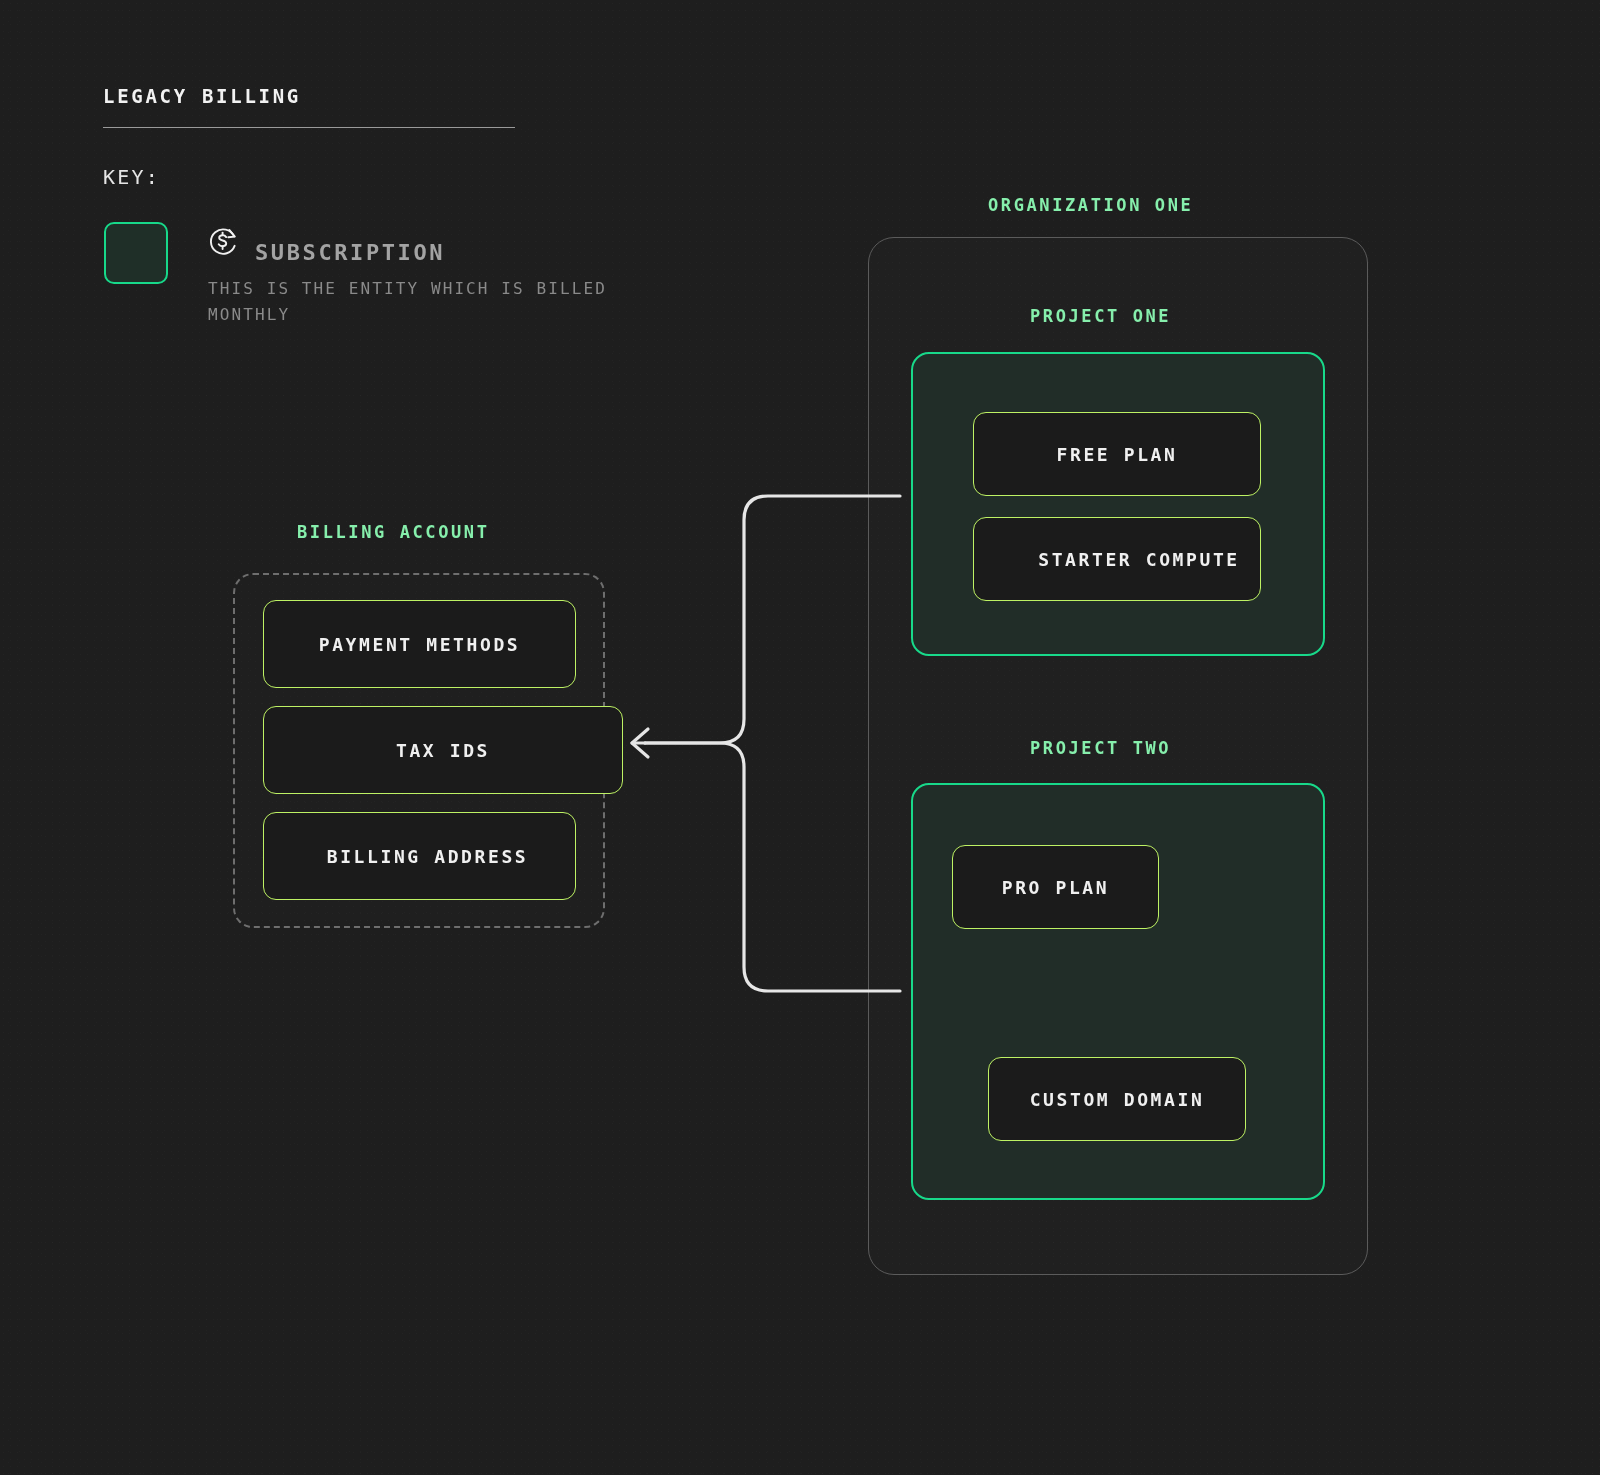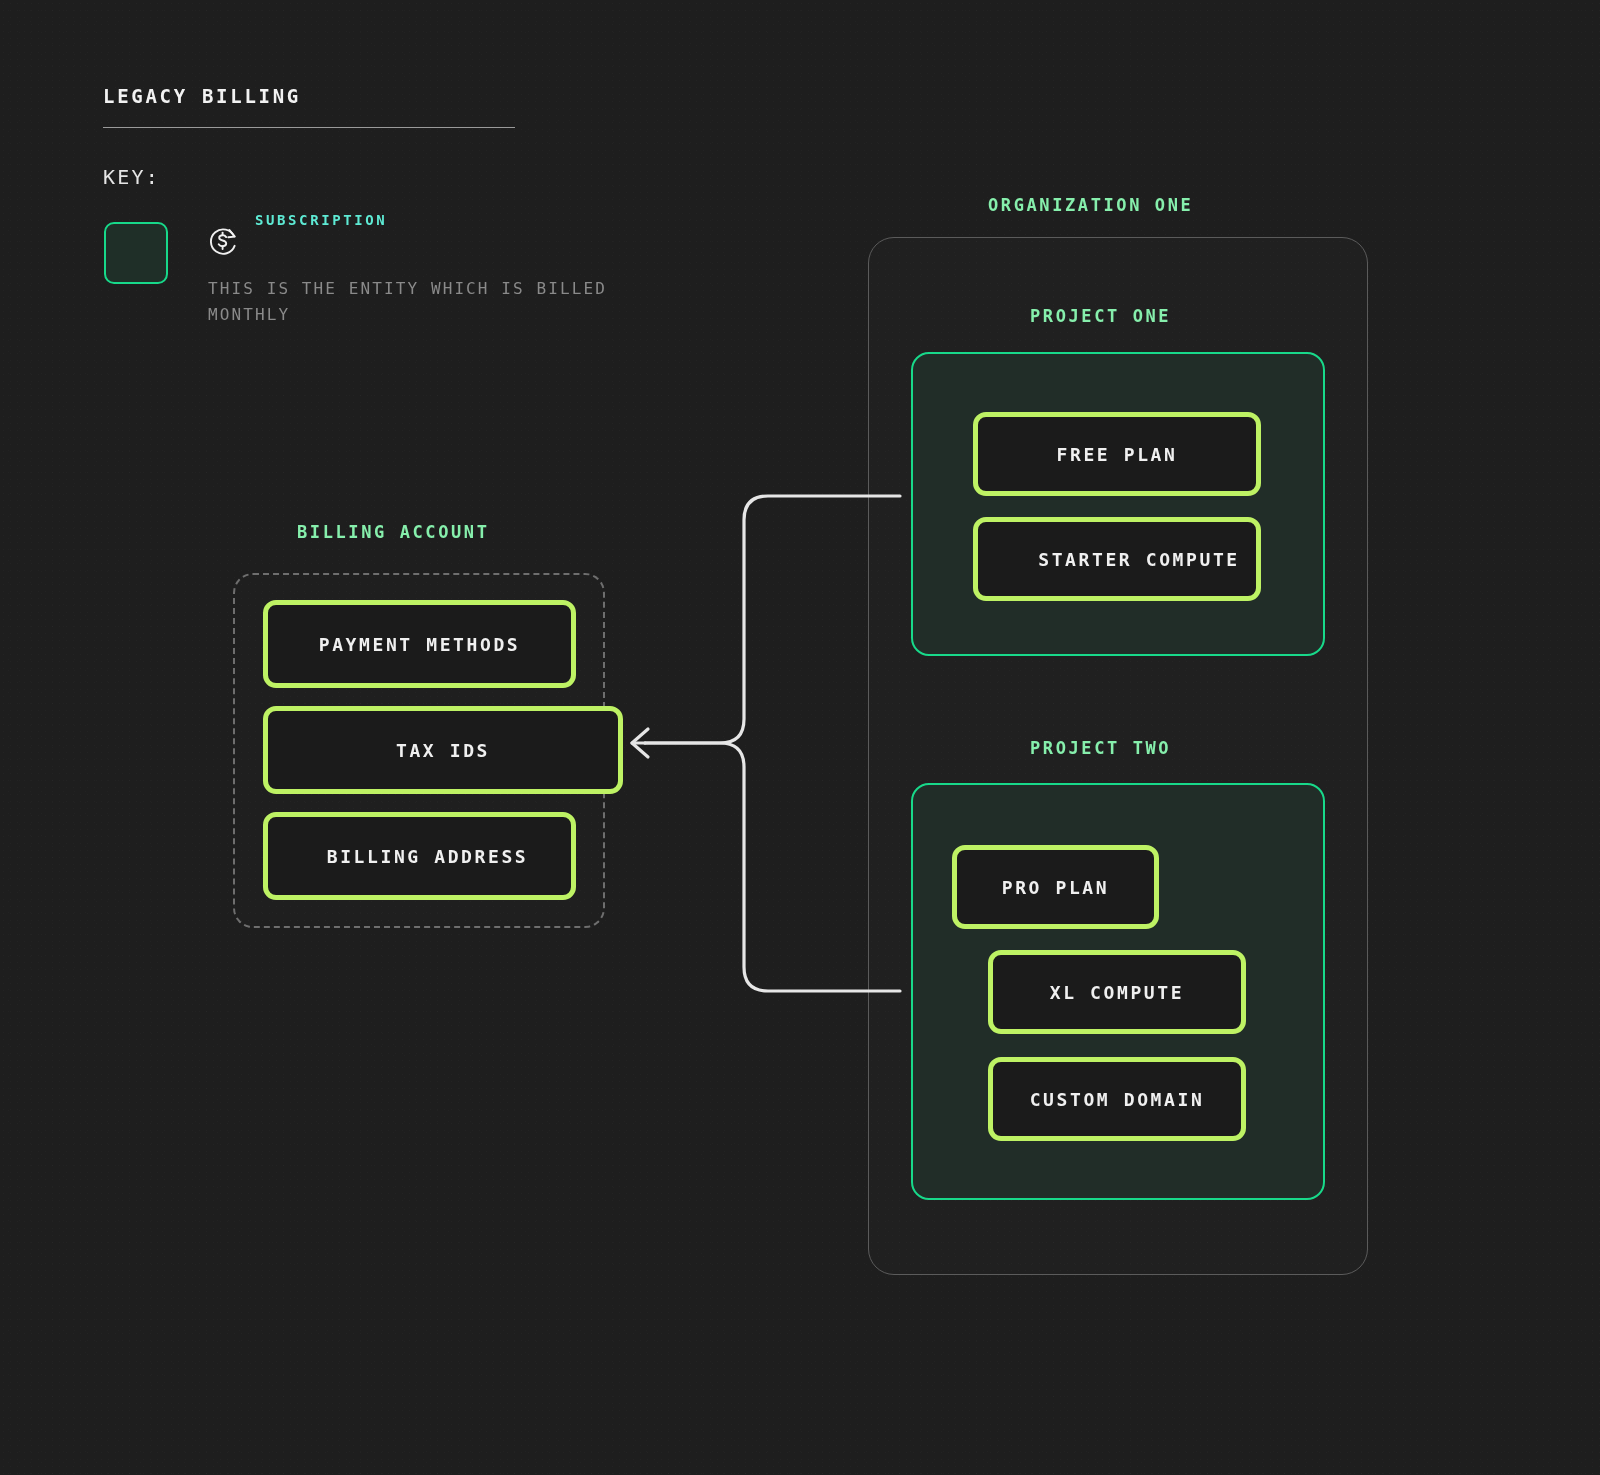--- a/index.html
+++ b/index.html
@@ -81,25 +81,25 @@
   .key-icon {
     position: absolute;
     left: 206px;
     top: 224px;
     width: 34px;
     height: 34px;
   }
   .key-name {
     position: absolute;
     left: 255px;
-    top: 212px;
-    font-size: 14px;
+    top: 240px;
+    font-size: 22px;
     font-weight: bold;
     letter-spacing: 2.6px;
-    color: #5eead4;
+    color: #a3a3a3;
     white-space: nowrap;
   }
   .key-desc {
     position: absolute;
     left: 208px;
     top: 276px;
     width: 420px;
     font-size: 16px;
     letter-spacing: 2.1px;
     line-height: 26px;
@@ -150,21 +150,21 @@
     background: #212d28;
   }
   .project-one { left: 911px; top: 352px; width: 414px; height: 304px; }
   .project-two { left: 911px; top: 783px; width: 414px; height: 417px; }
   .caption-p1 { left: 1030px; top: 306px; }
   .caption-p2 { left: 1030px; top: 738px; }
 
   
   .card {
     position: absolute;
-    border: 5px solid #bef264;
+    border: 1px solid #bef264;
     border-radius: 13px;
     background: #1b1b1b;
     display: flex;
     align-items: center;
     justify-content: center;
     font-size: 18px;
     font-weight: bold;
     letter-spacing: 2.6px;
     color: #f0f0f0;
     white-space: nowrap;
@@ -236,21 +236,20 @@
   <div class="org-box"></div>
 
   <div class="caption caption-p1">PROJECT ONE</div>
   <div class="project-box project-one"></div>
   <div class="card card-free">FREE PLAN</div>
   <div class="card card-starter">STARTER COMPUTE</div>
 
   <div class="caption caption-p2">PROJECT TWO</div>
   <div class="project-box project-two"></div>
   <div class="card card-pro">PRO PLAN</div>
-  <div class="card card-xl">XL COMPUTE</div>
   <div class="card card-domain">CUSTOM DOMAIN</div>
 
 </div>
 
 <svg class="connector">
 
   <path d="M 900 496 L 768 496 Q 744 496 744 520 L 744 719 Q 744 743 720 743 L 645 743" fill="none" stroke="#e6e6e6" stroke-width="3.2" stroke-linecap="round" stroke-linejoin="round"></path>
 
   <path d="M 900 991 L 768 991 Q 744 991 744 967 L 744 767 Q 744 743 720 743 L 645 743" fill="none" stroke="#e6e6e6" stroke-width="3.2" stroke-linecap="round" stroke-linejoin="round"></path>
 

